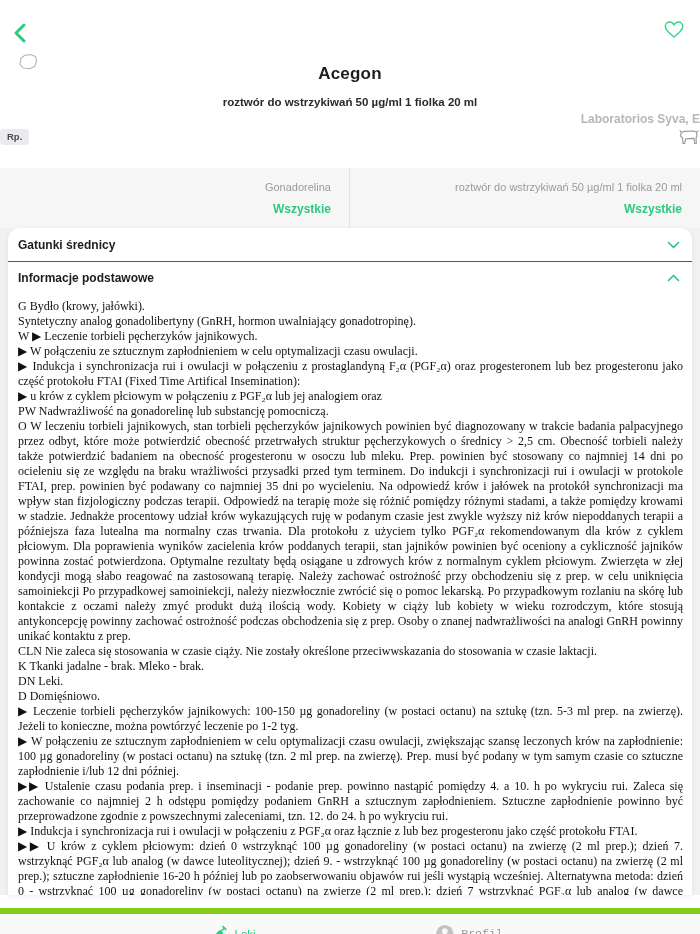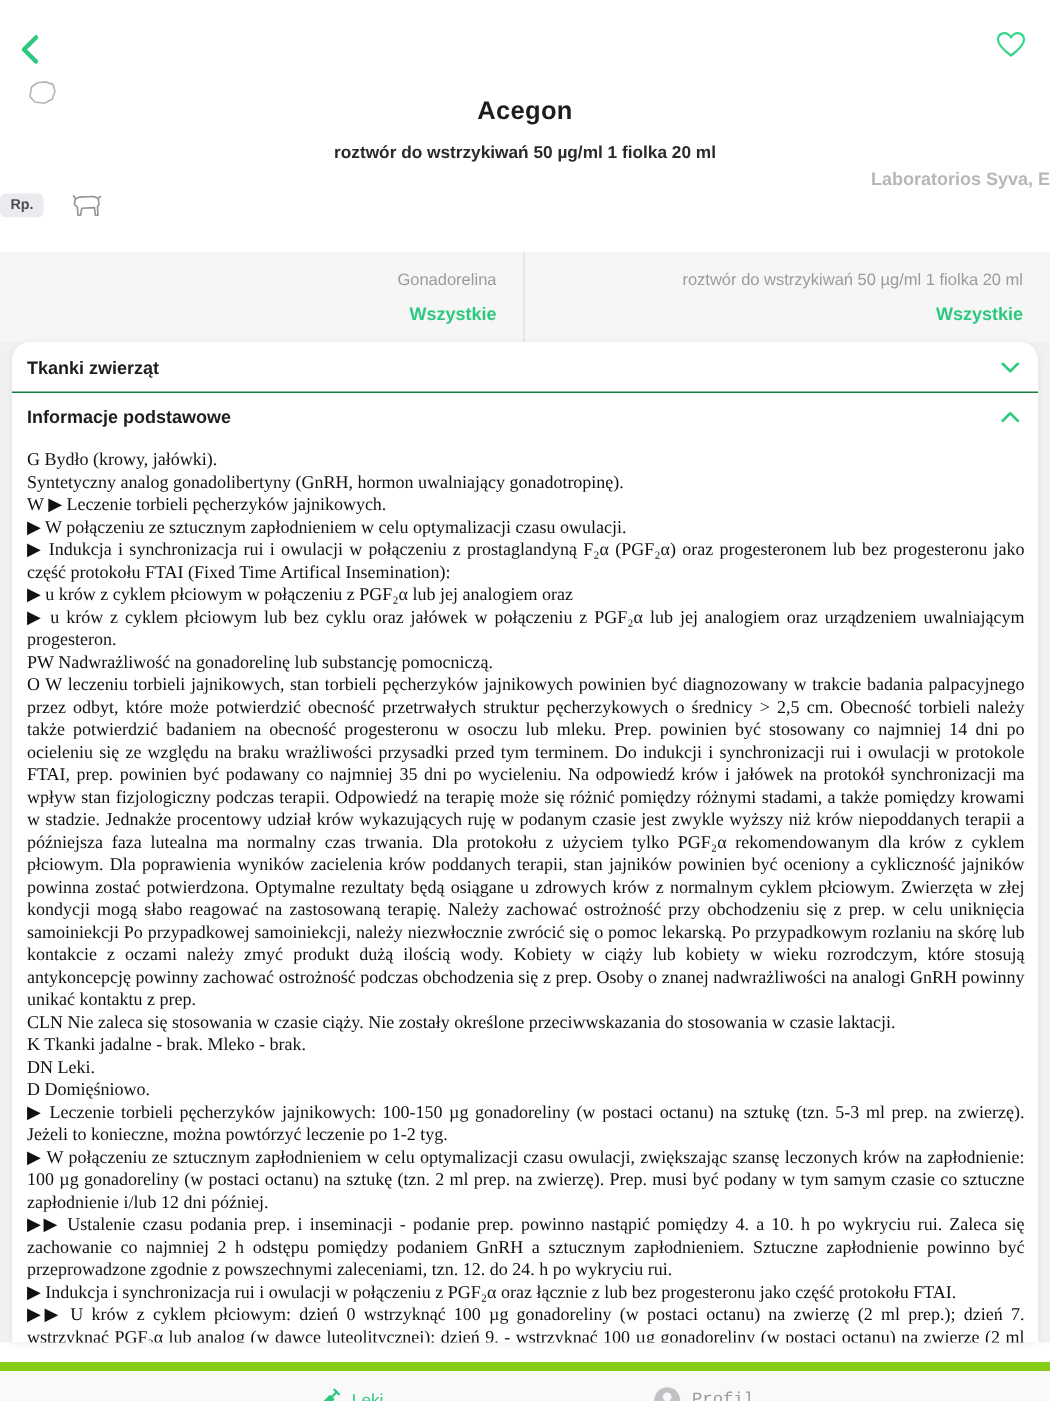--- a/index.html
+++ b/index.html
@@ -13,21 +13,21 @@
   .back-btn { position:absolute; left:10px; top:22px; width:22px; height:22px; cursor:pointer; }
   .fav-btn { position:absolute; right:14px; top:20px; width:22px; height:22px; cursor:pointer; }
   .country-icon { position:absolute; left:15px; top:52px; width:26px; height:22px; }
   .h-title { position:absolute; top:64px; left:0; right:0; text-align:center;
              font-size:17px; font-weight:600; color:#1d1d1f; letter-spacing:.2px; }
   .h-sub { position:absolute; top:96px; left:0; right:0; text-align:center;
            font-size:11.5px; font-weight:700; color:#2a2a2c; }
   .h-manu { position:absolute; top:112px; left:0; right:0; text-align:right;
             font-size:12px; color:#b7b7ba;font-weight:bold; }
   .badges { position:absolute; top:127px; left:0; right:0; height:20px;
-            display:flex; align-items:center; justify-content:flex-start; gap:16px; }
+            display:flex; align-items:center; justify-content:space-between; gap:16px; }
   .rx-chip { background:#ebebef; border-radius:4px; padding:3px 7px;
              font-size:9.5px; font-weight:700; color:#4c4c4f; line-height:1; }
   
   .filter-band { position:absolute; top:168px; left:0; right:0; height:60px;
                  background:#f6f6f7; display:flex; }
   .filter-col { width:50%; display:flex; flex-direction:column; align-items:flex-end;
                 justify-content:center; gap:9px; padding:0 18px; }
   .filter-col.left { border-right:1px solid #e4e4e6; }
   .filter-label { font-size:11px; color:#9b9b9e; text-align:center; white-space:nowrap;
                   overflow:hidden; text-overflow:ellipsis; max-width:100%; }
@@ -96,41 +96,40 @@
     <div class="filter-col">
       <div class="filter-label">roztwór do wstrzykiwań 50 µg/ml 1 fiolka 20 ml</div>
       <div class="filter-action">Wszystkie</div>
     </div>
   </div>
 
   <div class="content-bg">
     <div class="card">
 
       <div class="acc-row">
-        <span class="acc-title">Tkanki zwierząt</span>
+        <span class="acc-title">Gatunki średnicy</span>
         <svg class="chev" width="13" height="8" viewBox="0 0 13 8">
           <polyline points="1.5,1.5 6.5,6.5 11.5,1.5" fill="none" stroke="#2dc97e" stroke-width="1.7" stroke-linecap="round" stroke-linejoin="round"></polyline>
         </svg>
       </div>
 
       <div class="acc-row">
         <span class="acc-title">Informacje podstawowe</span>
         <svg class="chev" width="13" height="8" viewBox="0 0 13 8">
           <polyline points="1.5,6.5 6.5,1.5 11.5,6.5" fill="none" stroke="#2dc97e" stroke-width="1.7" stroke-linecap="round" stroke-linejoin="round"></polyline>
         </svg>
       </div>
 
       <div class="info-body">
           <p>G Bydło (krowy, jałówki).</p>
           <p>Syntetyczny analog gonadolibertyny (GnRH, hormon uwalniający gonadotropinę).</p>
           <p>W ▶ Leczenie torbieli pęcherzyków jajnikowych.</p>
           <p>▶ W połączeniu ze sztucznym zapłodnieniem w celu optymalizacji czasu owulacji.</p>
           <p>▶ Indukcja i synchronizacja rui i owulacji w połączeniu z prostaglandyną F₂α (PGF₂α) oraz progesteronem lub bez progesteronu jako część protokołu FTAI (Fixed Time Artifical Insemination):</p>
           <p>▶ u krów z cyklem płciowym w połączeniu z PGF₂α lub jej analogiem oraz</p>
-          <p>▶ u krów z cyklem płciowym lub bez cyklu oraz jałówek w połączeniu z PGF₂α lub jej analogiem oraz urządzeniem uwalniającym progesteron.</p>
           <p>PW Nadwrażliwość na gonadorelinę lub substancję pomocniczą.</p>
           <p>O W leczeniu torbieli jajnikowych, stan torbieli pęcherzyków jajnikowych powinien być diagnozowany w trakcie badania palpacyjnego przez odbyt, które może potwierdzić obecność przetrwałych struktur pęcherzykowych o średnicy &gt; 2,5 cm. Obecność torbieli należy także potwierdzić badaniem na obecność progesteronu w osoczu lub mleku. Prep. powinien być stosowany co najmniej 14 dni po ocieleniu się ze względu na braku wrażliwości przysadki przed tym terminem. Do indukcji i synchronizacji rui i owulacji w protokole FTAI, prep. powinien być podawany co najmniej 35 dni po wycieleniu. Na odpowiedź krów i jałówek na protokół synchronizacji ma wpływ stan fizjologiczny podczas terapii. Odpowiedź na terapię może się różnić pomiędzy różnymi stadami, a także pomiędzy krowami w stadzie. Jednakże procentowy udział krów wykazujących ruję w podanym czasie jest zwykle wyższy niż krów niepoddanych terapii a późniejsza faza lutealna ma normalny czas trwania. Dla protokołu z użyciem tylko PGF₂α rekomendowanym dla krów z cyklem płciowym. Dla poprawienia wyników zacielenia krów poddanych terapii, stan jajników powinien być oceniony a cykliczność jajników powinna zostać potwierdzona. Optymalne rezultaty będą osiągane u zdrowych krów z normalnym cyklem płciowym. Zwierzęta w złej kondycji mogą słabo reagować na zastosowaną terapię. Należy zachować ostrożność przy obchodzeniu się z prep. w celu uniknięcia samoiniekcji Po przypadkowej samoiniekcji, należy niezwłocznie zwrócić się o pomoc lekarską. Po przypadkowym rozlaniu na skórę lub kontakcie z oczami należy zmyć produkt dużą ilością wody. Kobiety w ciąży lub kobiety w wieku rozrodczym, które stosują antykoncepcję powinny zachować ostrożność podczas obchodzenia się z prep. Osoby o znanej nadwrażliwości na analogi GnRH powinny unikać kontaktu z prep.</p>
           <p>CLN Nie zaleca się stosowania w czasie ciąży. Nie zostały określone przeciwwskazania do stosowania w czasie laktacji.</p>
           <p>K Tkanki jadalne - brak. Mleko - brak.</p>
           <p>DN Leki.</p>
           <p>D Domięśniowo.</p>
           <p>▶ Leczenie torbieli pęcherzyków jajnikowych: 100-150 µg gonadoreliny (w postaci octanu) na sztukę (tzn. 5-3 ml prep. na zwierzę). Jeżeli to konieczne, można powtórzyć leczenie po 1-2 tyg.</p>
           <p>▶ W połączeniu ze sztucznym zapłodnieniem w celu optymalizacji czasu owulacji, zwiększając szansę leczonych krów na zapłodnienie: 100 µg gonadoreliny (w postaci octanu) na sztukę (tzn. 2 ml prep. na zwierzę). Prep. musi być podany w tym samym czasie co sztuczne zapłodnienie i/lub 12 dni później.</p>
           <p>▶▶ Ustalenie czasu podania prep. i inseminacji - podanie prep. powinno nastąpić pomiędzy 4. a 10. h po wykryciu rui. Zaleca się zachowanie co najmniej 2 h odstępu pomiędzy podaniem GnRH a sztucznym zapłodnieniem. Sztuczne zapłodnienie powinno być przeprowadzone zgodnie z powszechnymi zaleceniami, tzn. 12. do 24. h po wykryciu rui.</p>
           <p>▶ Indukcja i synchronizacja rui i owulacji w połączeniu z PGF₂α oraz łącznie z lub bez progesteronu jako część protokołu FTAI.</p>

